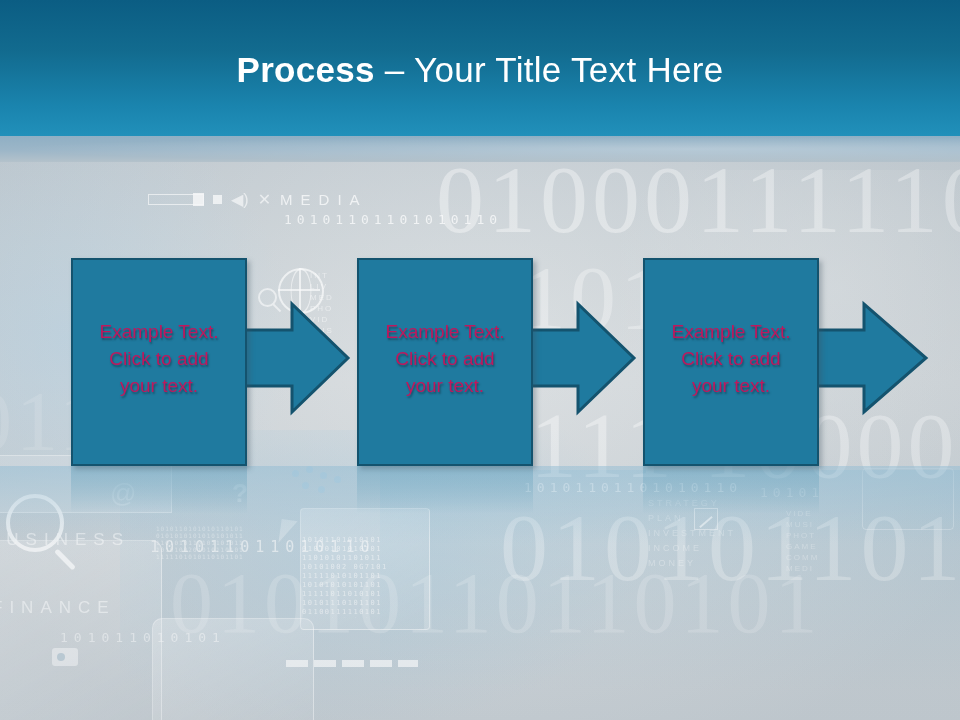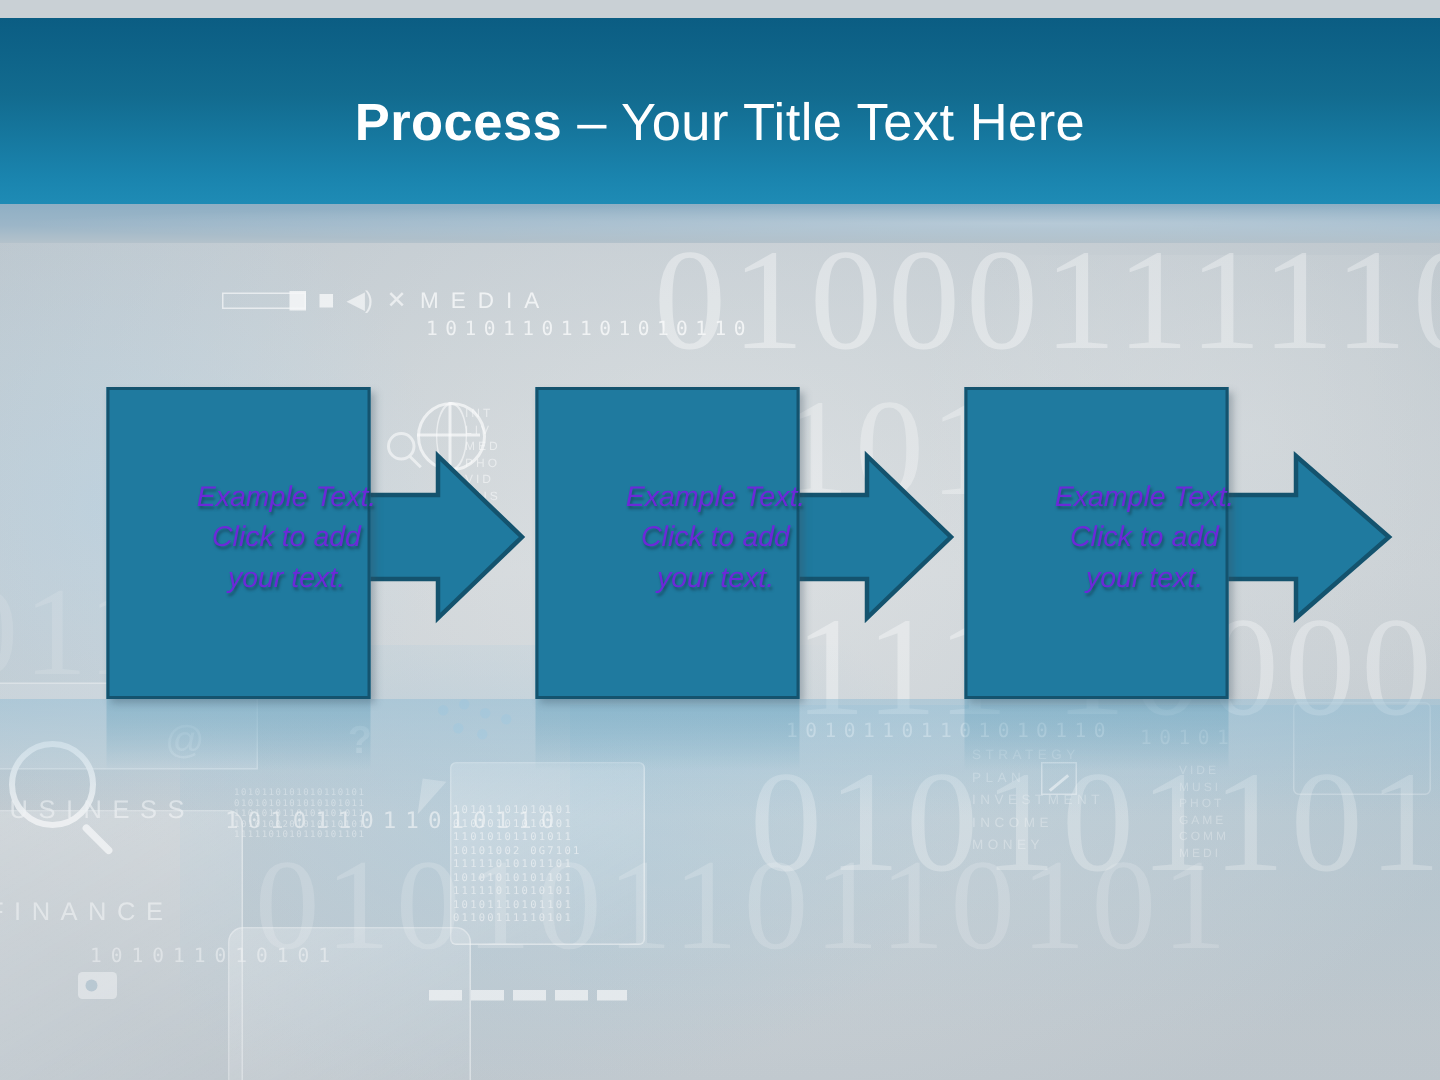--- a/index.html
+++ b/index.html
@@ -108,40 +108,40 @@
   .dotcluster i{position:absolute;width:7px;height:7px;border-radius:50%;background:rgba(170,205,225,.85);}
   .circuit{position:absolute;left:862px;top:468px;width:90px;height:60px;border:1px solid rgba(255,255,255,.35);border-radius:4px;}
 
   
   .reflect{position:absolute;left:0;top:466px;width:960px;height:78px;
     background:linear-gradient(180deg, rgba(150,190,212,.55), rgba(190,210,222,0));}
   .shape-reflect{position:absolute;top:466px;height:56px;
     background:linear-gradient(180deg, rgba(33,122,158,.40), rgba(33,122,158,0) 85%);}
 
   
-  .header{position:absolute;left:0;top:12px;width:960px;height:136px;
+  .header{position:absolute;left:0;top:0;width:960px;height:136px;
     background:linear-gradient(180deg,#0b5d83 0%,#126b8f 38%,#1a84ae 78%,#2190ba 100%);}
   .header-title{position:absolute;left:0;top:50px;width:960px;text-align:center;
     font-size:35px;color:#ffffff;letter-spacing:.3px;white-space:nowrap;}
   .header-title .strong{font-weight:bold;}
   .header-title .light{font-weight:normal;}
   .subband{position:absolute;left:0;top:136px;width:960px;height:26px;
     background:linear-gradient(180deg,#8fafc4 0%,#9cb6c8 55%,#b4c2cb 100%);}
   .subband-fade{position:absolute;left:0;top:136px;width:960px;height:26px;
     background:radial-gradient(ellipse at 72% 50%, rgba(255,255,255,.28), rgba(255,255,255,0) 70%);}
 
   
   .shapes{position:absolute;left:0;top:0;width:960px;height:720px;}
   .step{position:absolute;}
   .step-box{position:absolute;box-sizing:border-box;
     background:#1f7a9f;border:2px solid #14536e;
     box-shadow:3px 3px 5px rgba(60,80,95,.35);}
   .step-text{position:absolute;left:0;width:100%;text-align:center;
-    color:#6d28d9;font-style:italic;font-size:19px;line-height:27px;
-    text-shadow:1px 2px 2px rgba(20,45,60,.55);padding-left:32px;}
+    color:#be185d;font-size:19px;line-height:27px;
+    text-shadow:1px 2px 2px rgba(20,45,60,.55);}
   .arrow{position:absolute;}
   .arrow svg{display:block;overflow:visible;}
 </style>
 </head>
 <body>
 
 <div id="slide">
 
   <div class="bg">
     <div class="bg-base"></div>

